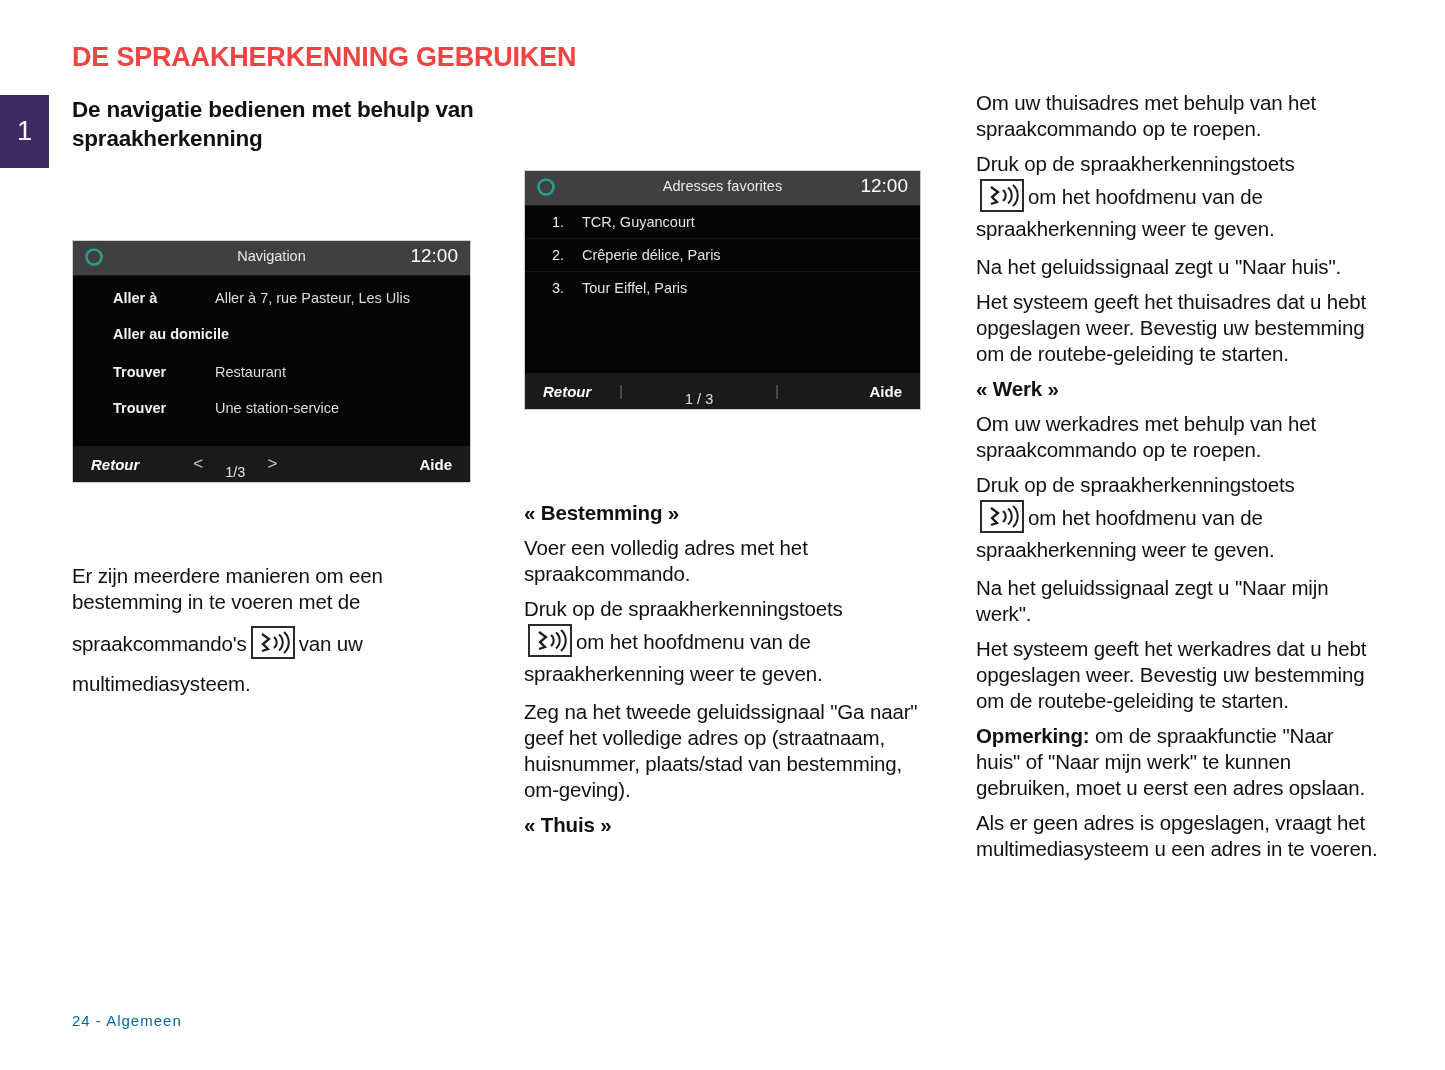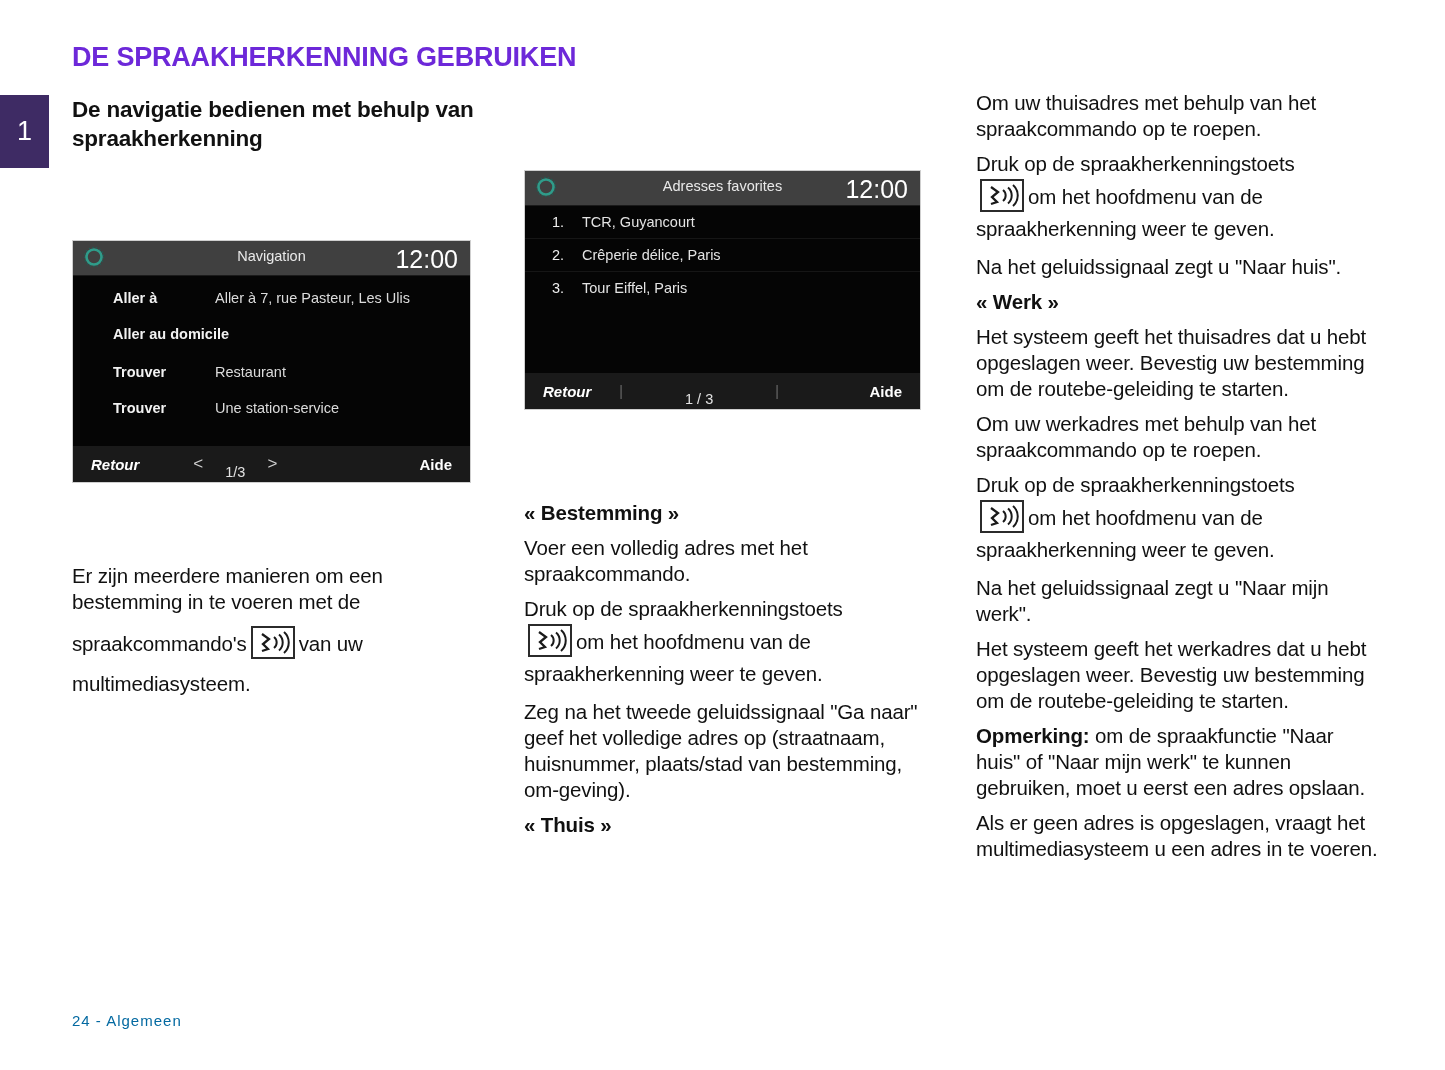--- a/index.html
+++ b/index.html
@@ -17,21 +17,21 @@
   }
 
   
   .page-title {
     position: absolute;
     left: 72px;
     top: 42px;
     font-size: 27px;
     font-weight: bold;
     letter-spacing: -0.2px;
-    color: #6d28d9;
+    color: #ef4444;
   }
 
   
   .chapter-badge {
     position: absolute;
     left: 0px;
     top: 95px;
     width: 49px;
     height: 73px;
     background: #3e2b64;
@@ -107,21 +107,21 @@
     position: absolute;
     left: 0; right: 0; top: 7px;
     text-align: center;
     color: #e9e9e9;
     font-size: 14.5px;
   }
   .screen-clock {
     position: absolute;
     right: 12px; top: 4px;
     color: #ffffff;
-    font-size: 25px;
+    font-size: 19px;
   }
   .ring-icon {
     position: absolute;
     left: 10px; top: 5px;
     width: 22px; height: 22px;
   }
   .screen-body { position: relative; }
 
   
   .nav-row {
@@ -318,22 +318,22 @@
     <span class="voice-icon">
       <svg width="40" height="29" viewBox="0 0 40 29">
         <path d="M9 6 L16 11 L10 16 L15 21 L9 23" fill="none" stroke="#1a1a1a" stroke-width="2.3" stroke-linejoin="miter" stroke-linecap="butt"></path>
         <path d="M21 9 A7 7 0 0 1 21 20" fill="none" stroke="#1a1a1a" stroke-width="2"></path>
         <path d="M26 6.5 A10.5 10.5 0 0 1 26 22.5" fill="none" stroke="#1a1a1a" stroke-width="2"></path>
         <path d="M31 4 A14 14 0 0 1 31 25" fill="none" stroke="#1a1a1a" stroke-width="2"></path>
       </svg>
     </span><span>om het hoofdmenu van de spraakherkenning weer te geven.</span>
   </p>
   <p class="para">Na het geluidssignaal zegt u "Naar huis".</p>
+  <p class="para">Het systeem geeft het thuisadres dat u hebt opgeslagen weer. Bevestig uw bestemming om de routebe-geleiding te starten.</p>
   <p class="para bold">« Werk »</p>
-  <p class="para">Het systeem geeft het thuisadres dat u hebt opgeslagen weer. Bevestig uw bestemming om de routebe-geleiding te starten.</p>
   <p class="para">Om uw werkadres met behulp van het spraakcommando op te roepen.</p>
   <p class="para" style="margin-bottom:2px;">Druk op de spraakherkenningstoets</p>
   <p class="para" style="line-height:32px;">
     <span class="voice-icon">
       <svg width="40" height="29" viewBox="0 0 40 29">
         <path d="M9 6 L16 11 L10 16 L15 21 L9 23" fill="none" stroke="#1a1a1a" stroke-width="2.3" stroke-linejoin="miter" stroke-linecap="butt"></path>
         <path d="M21 9 A7 7 0 0 1 21 20" fill="none" stroke="#1a1a1a" stroke-width="2"></path>
         <path d="M26 6.5 A10.5 10.5 0 0 1 26 22.5" fill="none" stroke="#1a1a1a" stroke-width="2"></path>
         <path d="M31 4 A14 14 0 0 1 31 25" fill="none" stroke="#1a1a1a" stroke-width="2"></path>
       </svg>

